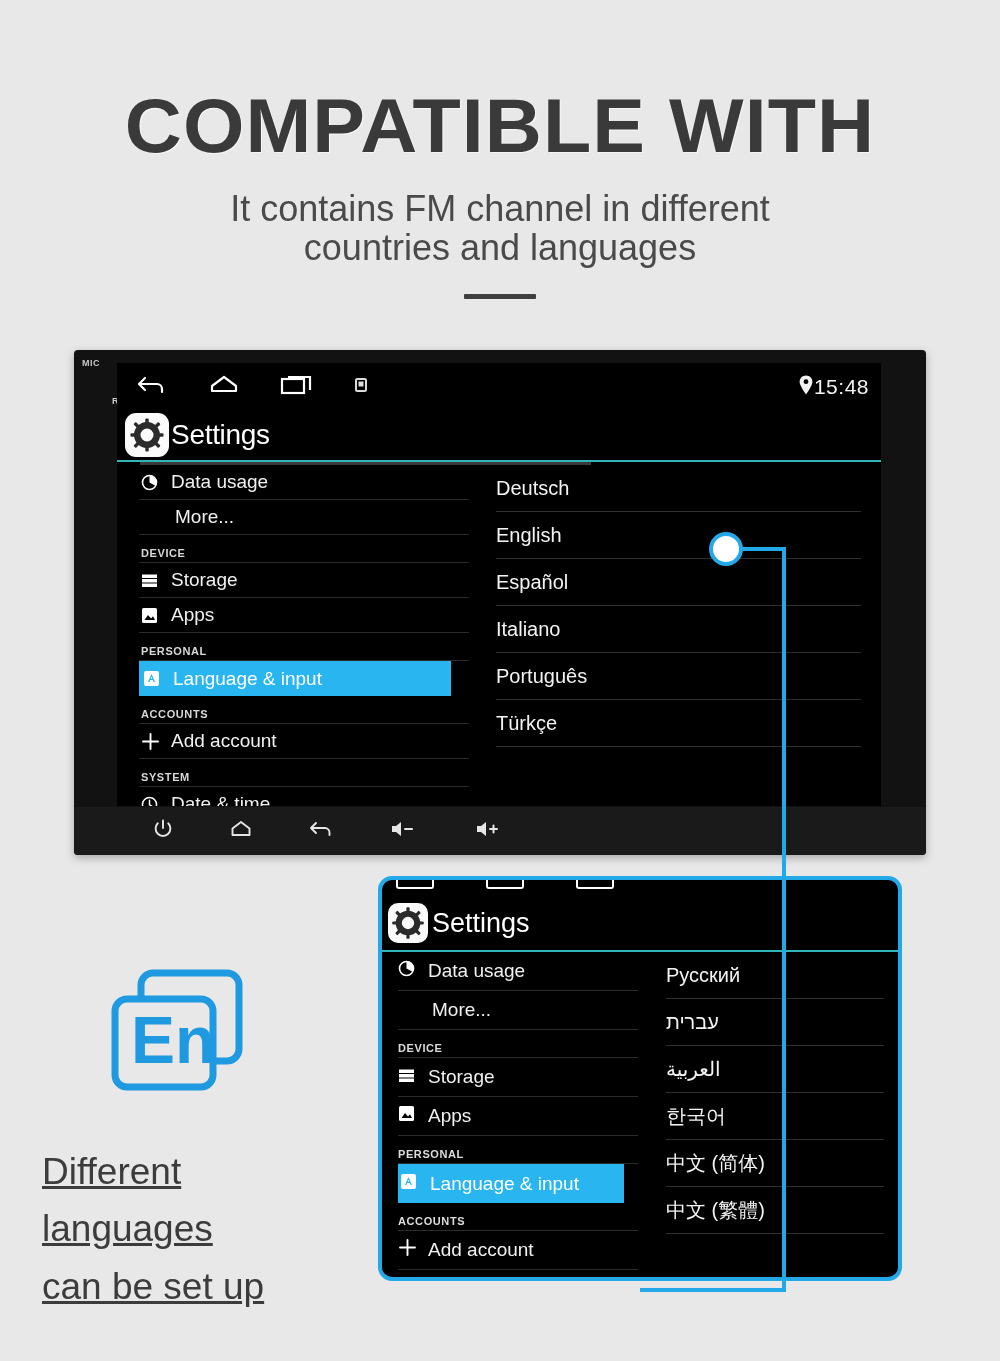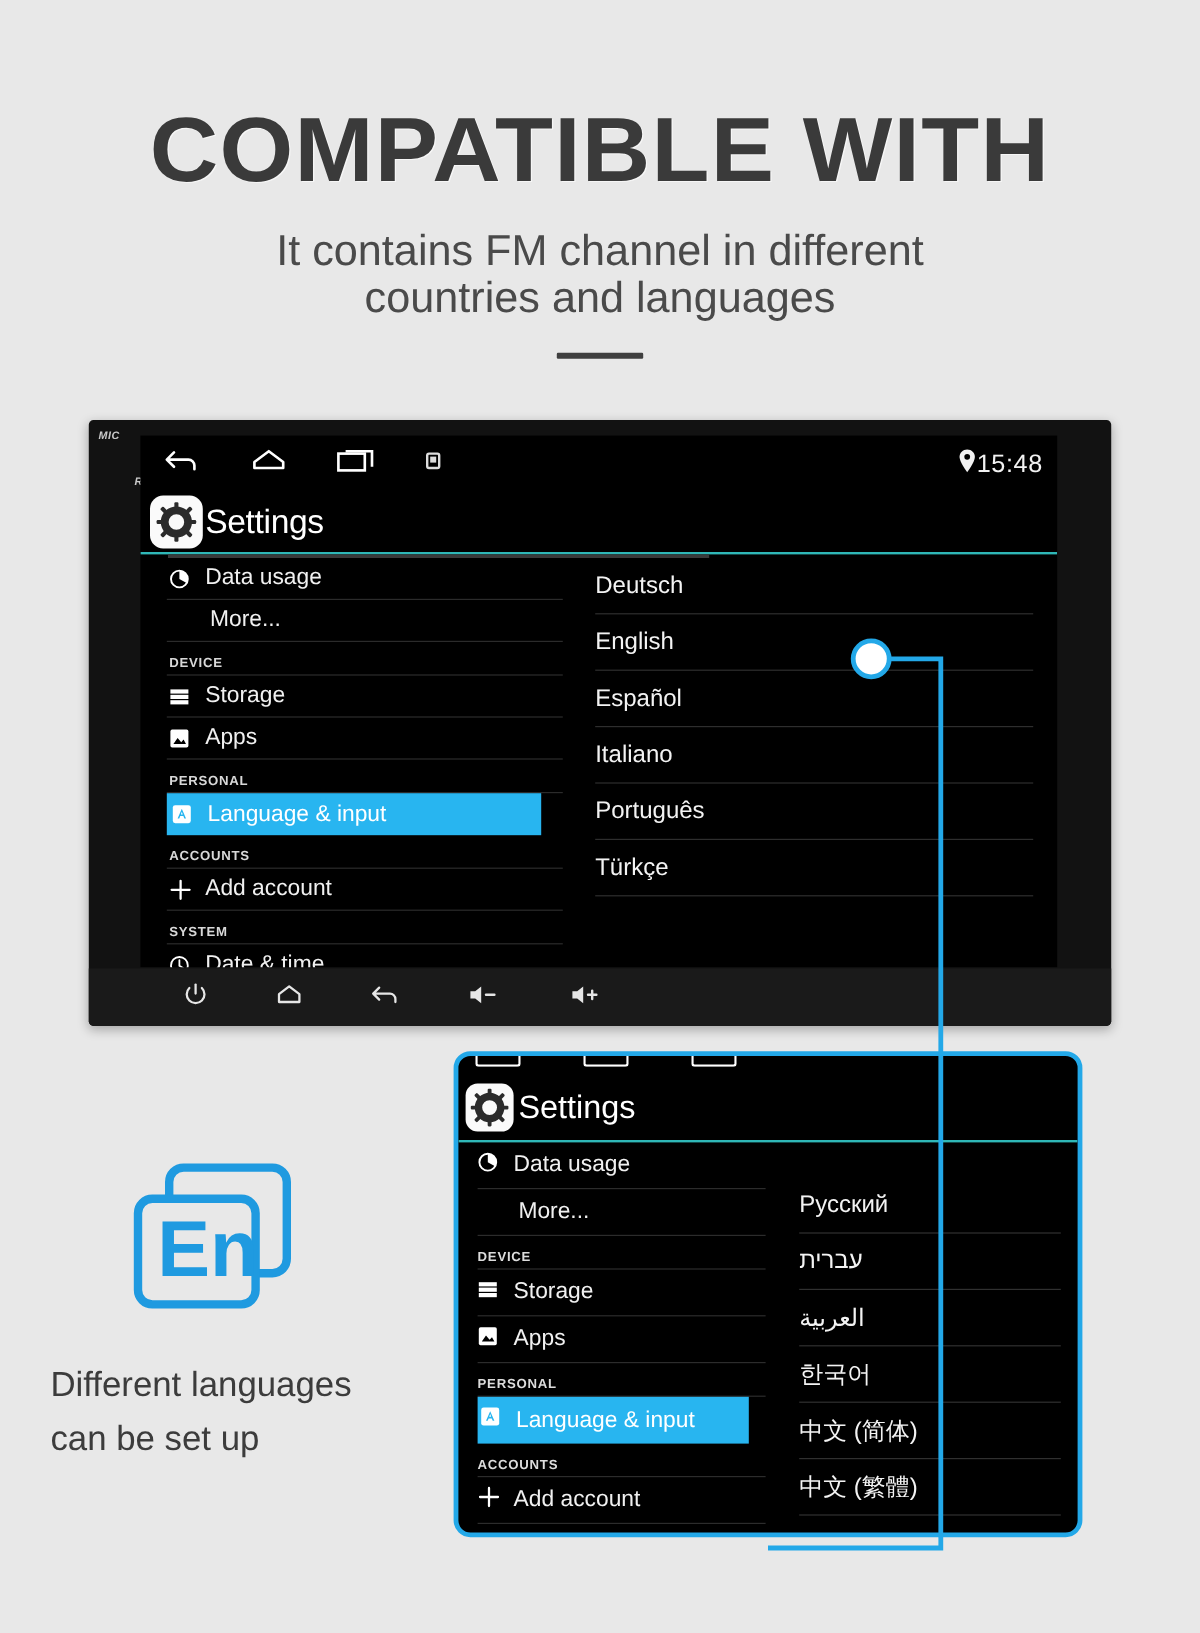--- a/index.html
+++ b/index.html
@@ -49,21 +49,21 @@
     top: 350px;
     width: 852px;
     height: 505px;
     background: #121212;
     border-radius: 4px;
     box-shadow: 0 3px 9px rgba(0,0,0,.28);
   }
   .device-bezel-labels {
     position: absolute;
     left: 0; top: 0;
-    width: 42px; height: 100%; font-style: italic;
+    width: 42px; height: 100%;
   }
   .bezel-label {
     position: absolute;
     left: 8px;
     font-size: 9px;
     font-weight: bold;
     color: #c9c9c9;
     letter-spacing: .5px;
   }
   .bezel-label.mic { top: 8px; }
@@ -274,21 +274,20 @@
     display: flex;
     height: 328px;
   }
   .inset-left {
     width: 256px; flex: 0 0 256px;
     padding-left: 16px;
   }
   .inset-right {
     flex: 1;
     padding-left: 28px;
-    margin-top: 29px;
   }
   .i-row {
     display: flex; align-items: center;
     height: 39px;
     border-bottom: 1px solid #2c2c2c;
     color: #f0f0f0;
     font-size: 19px;
   }
   .i-row .s-ico { width: 26px; flex: 0 0 26px; }
   .i-row .s-label { margin-left: 4px; }
@@ -315,24 +314,25 @@
 
   
   .feature {
     position: absolute;
     left: 42px;
     top: 965px;
     width: 320px;
   }
   .feature-icon { margin-left: 55px; }
   .feature-text {
-    margin-top: 12px;
-    font-size: 29px;
+    margin-top: 24px;
+    font-size: 37px;
     color: #3c3c3c;
     line-height: 1.55;
+    text-decoration: underline;
   }
 
   
   .watermark {
     position: absolute;
     left: 527px;
     top: 1000px;
     transform: rotate(-17deg);
     font-size: 95px;
     font-weight: bold;

